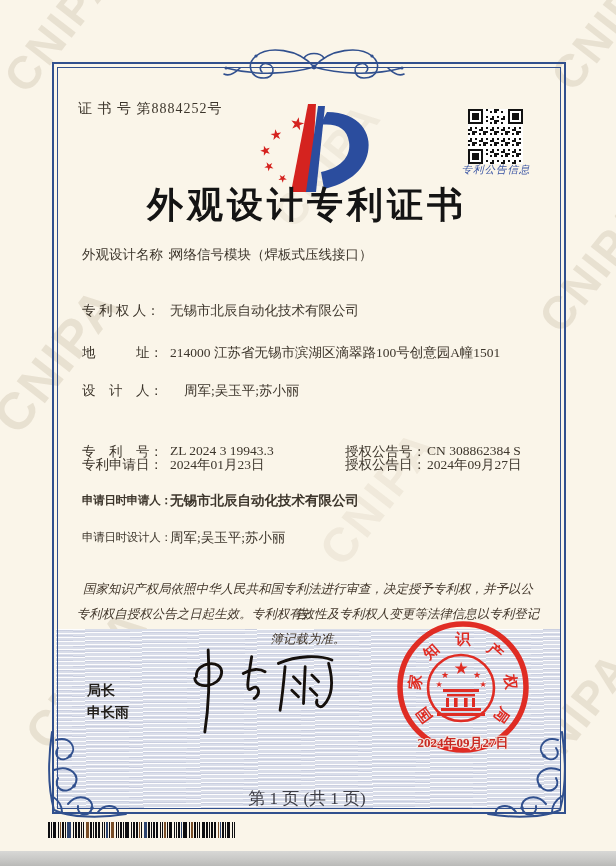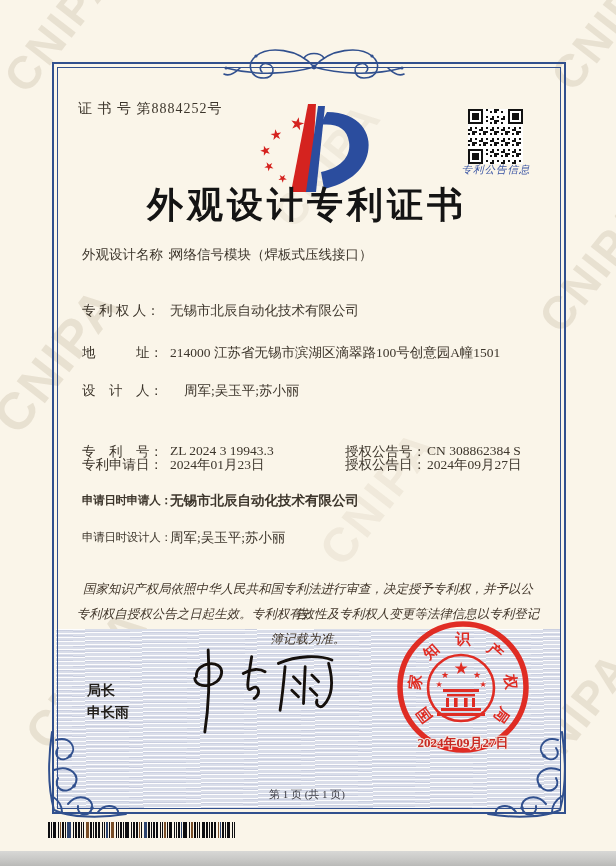--- a/index.html
+++ b/index.html
@@ -26,21 +26,21 @@
   .qr-caption{position:absolute;left:440px;top:163px;width:112px;text-align:center;font-size:10.5px;
               font-style:italic;font-weight:normal;color:#3a55a4;letter-spacing:1px;z-index:4;}
   .row{position:absolute;left:82px;width:470px;display:flex;font-size:13.5px;z-index:4;}
   .lbl{display:inline-block;width:88px;white-space:pre;flex:0 0 88px;}
   .lbl-sm{font-size:11.5px;letter-spacing:-0.3px;line-height:16px;}
   .pair2{position:absolute;left:263px;top:0;display:flex;}
   .pair2 .lbl{width:82px;flex:0 0 82px;}
   .statement{position:absolute;left:72px;width:472px;font-size:12.5px;font-style:italic;
              color:#41362a;text-align:center;z-index:4;line-height:25px;}
   .signer{position:absolute;left:87px;font-size:14px;font-weight:bold;color:#23201c;z-index:4;}
-  .footer{position:absolute;left:52px;top:787px;width:510px;text-align:center;font-size:11px;
+  .footer{position:absolute;left:52px;top:787px;width:510px;text-align:center;font-size:17px;
           color:#3c3c44;z-index:4;}
   .seal{position:absolute;left:388px;top:612px;width:150px;height:150px;z-index:5;opacity:.96;}
   .signature{position:absolute;left:170px;top:645px;width:170px;height:92px;z-index:5;}
   .barcode{position:absolute;left:48px;top:822px;width:190px;height:16px;z-index:6;}
   .bottom-strip{position:absolute;left:0;top:851px;width:616px;height:15px;z-index:7;
                 background:linear-gradient(180deg,#d8d8d6 0,#c7c7c5 60%,#b9b9b7 100%);}
 </style>
 </head>
 <body>
 

